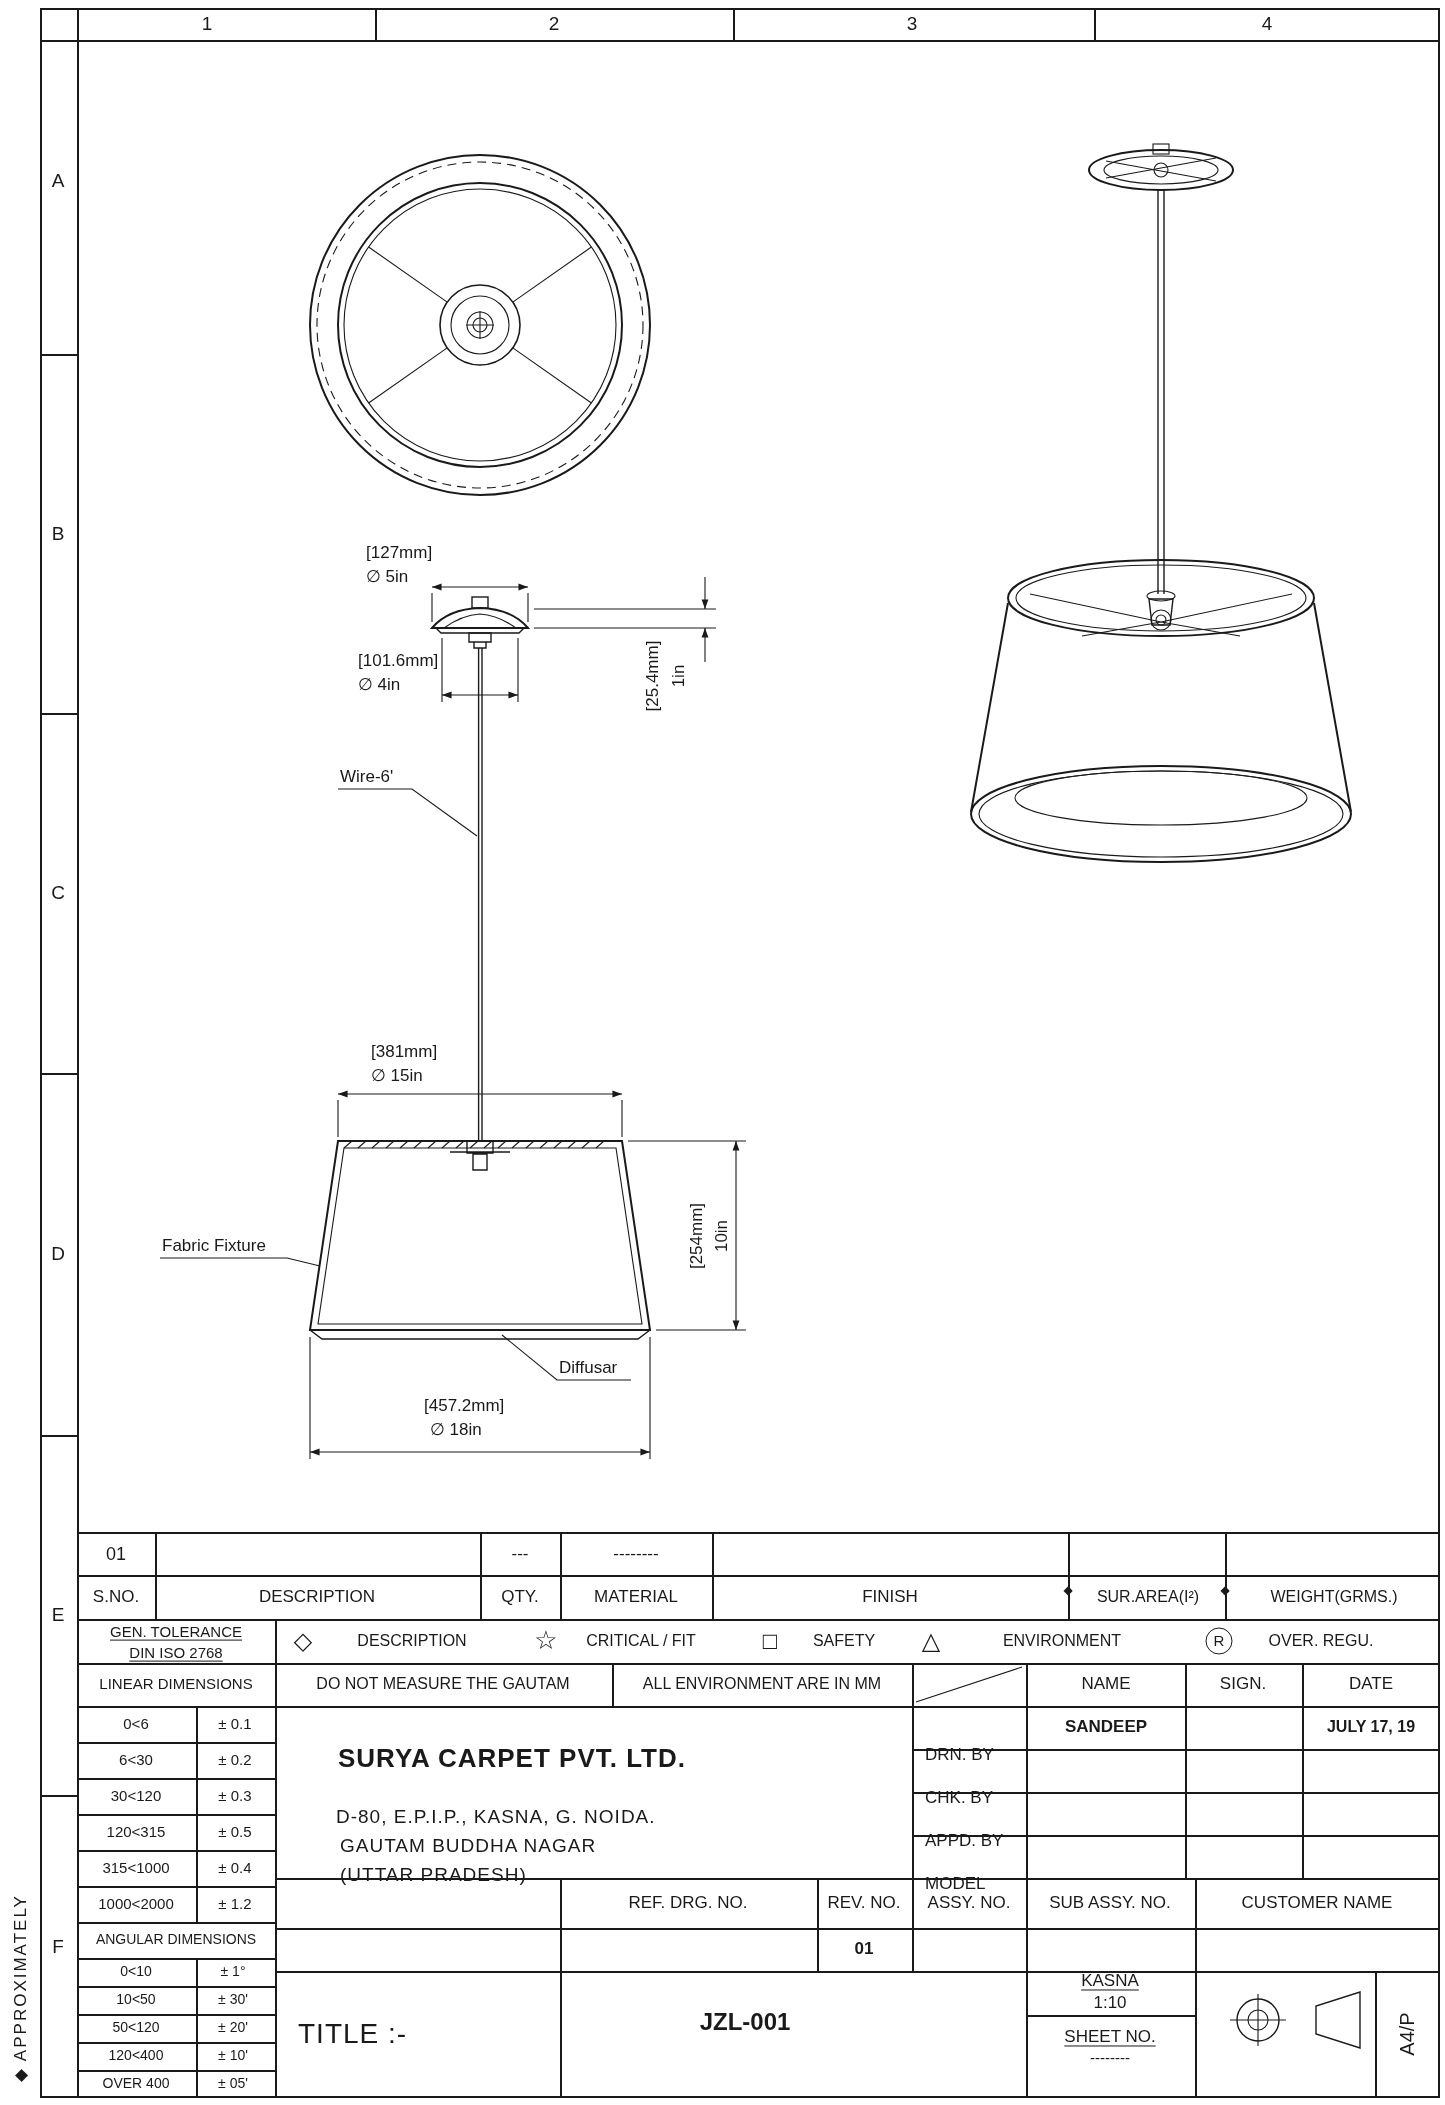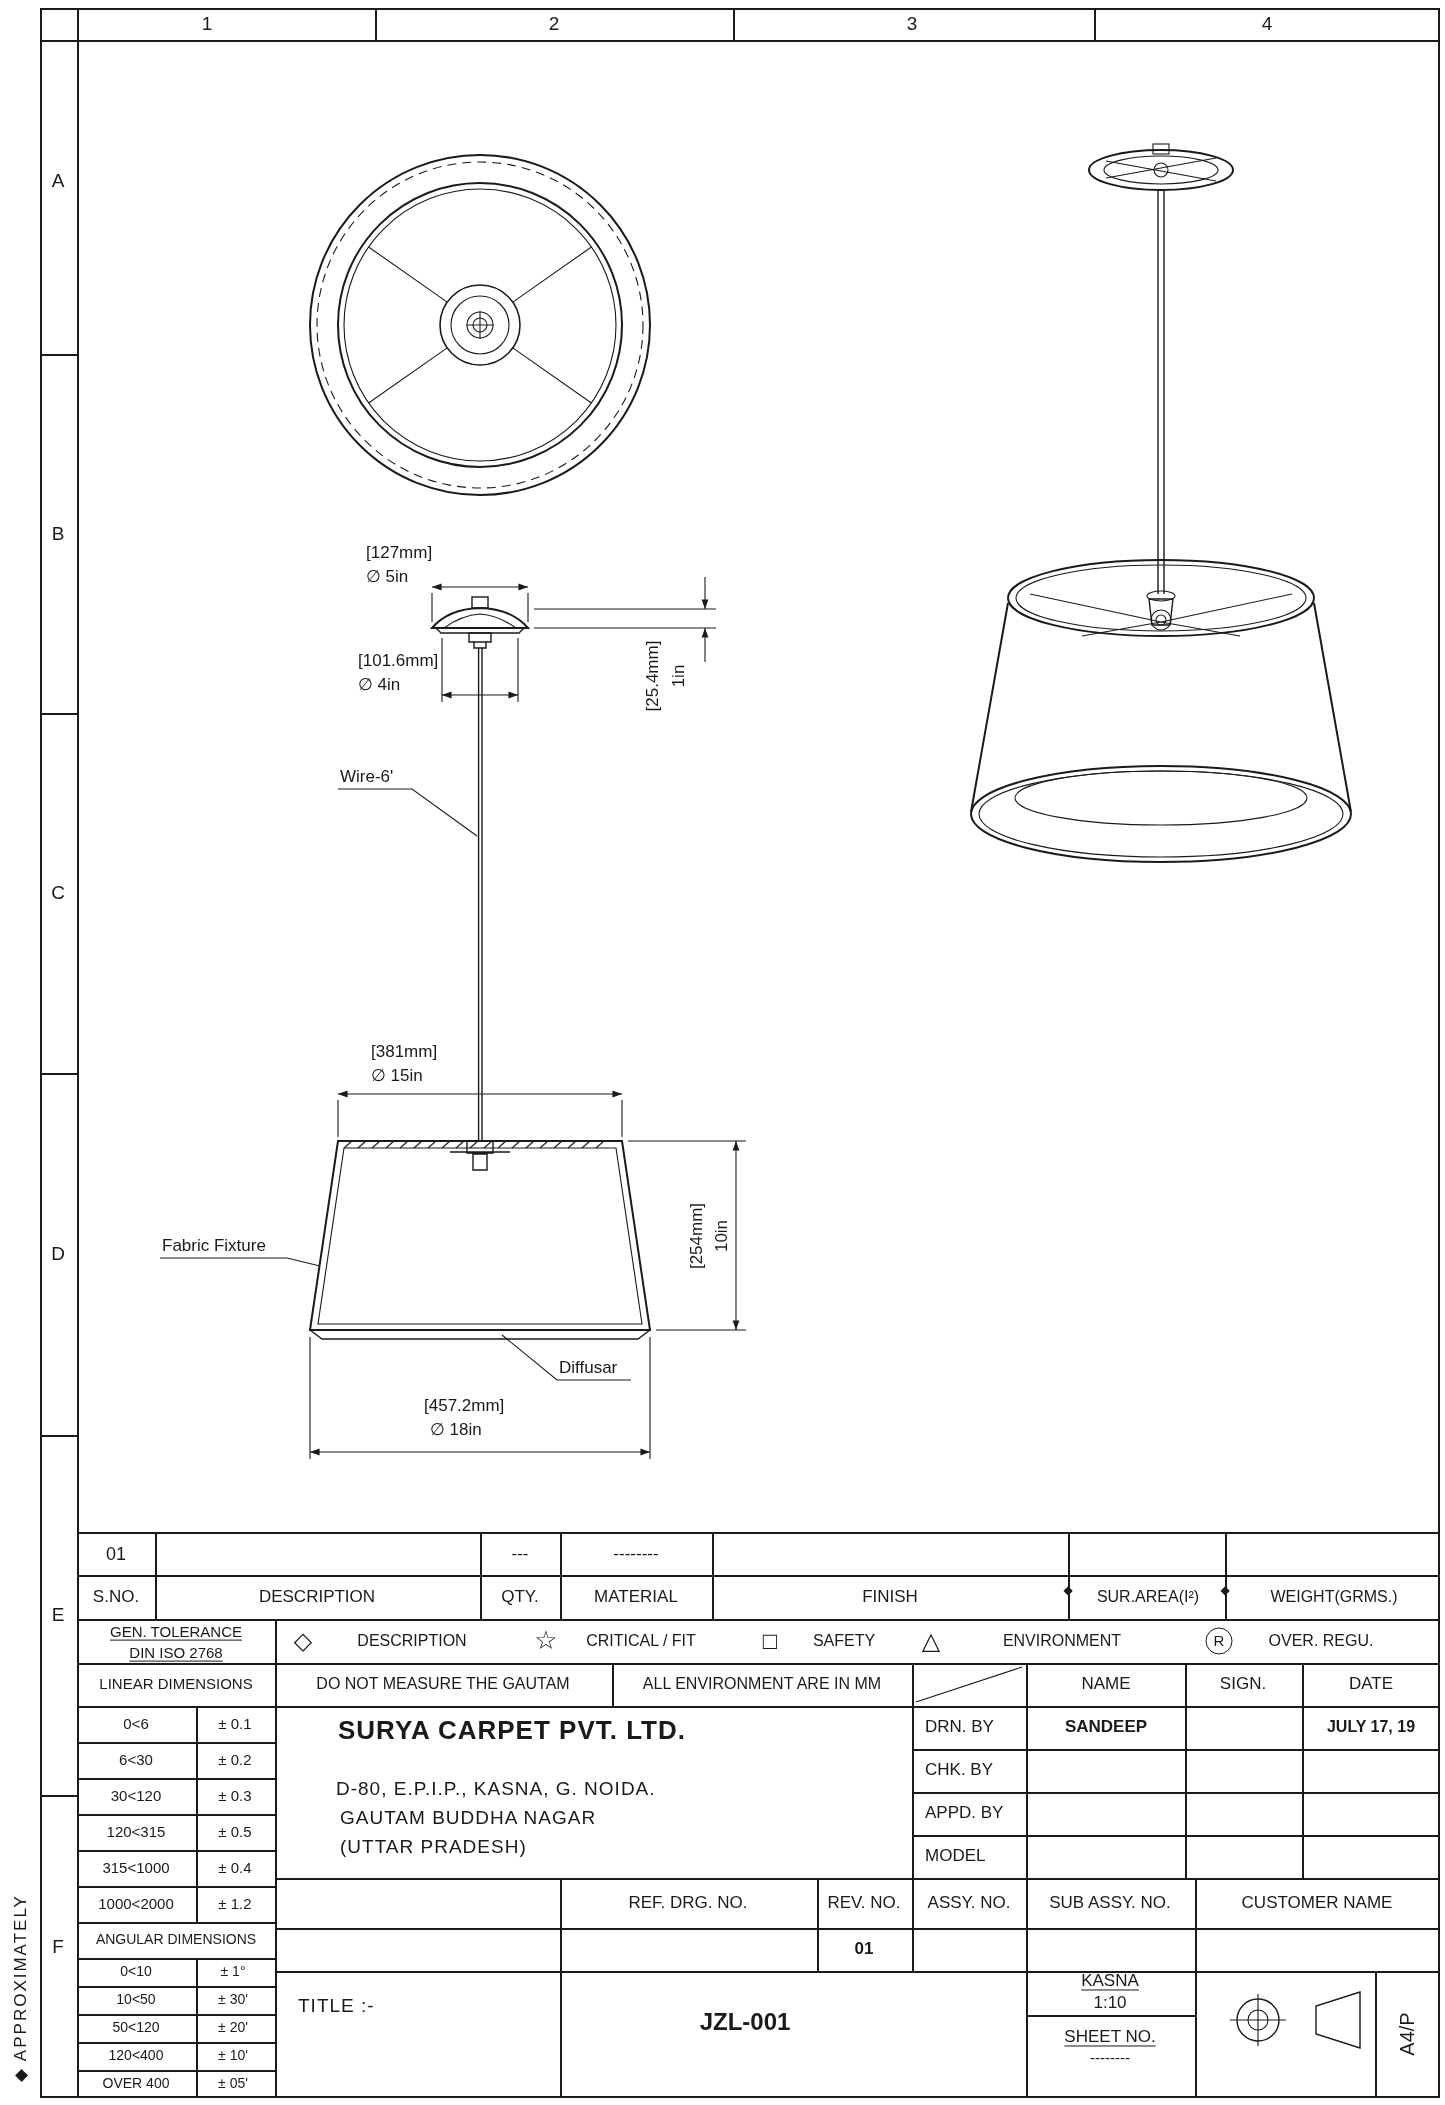--- a/index.html
+++ b/index.html
@@ -4,26 +4,26 @@
 <style>
   * { margin:0; padding:0; box-sizing:border-box; }
   html,body { background:#f2f2f2; }
   body { width:1445px; height:2105px; position:relative; font-family:"Liberation Sans", sans-serif; color:#1a1a1a; }
   .sheet { position:absolute; left:0; top:0; width:1445px; height:2105px; background:#ffffff; overflow:hidden; }
   .hl, .vl { position:absolute; background:#1a1a1a; }
   .hl { height:1.5px; }
   .vl { width:1.5px; }
   .frame-outer { position:absolute; left:40px; top:8px; width:1400px; height:2090px; border:2.2px solid #1a1a1a; }
   .lbl  { position:absolute; transform:translate(-50%,-50%); white-space:nowrap; line-height:1.12; text-align:center; }
-  .lblL { position:absolute; transform:translateY(-50%); white-space:nowrap; line-height:1.12; }
+  .lblL { position:absolute; transform:translateY(-50%); white-space:nowrap; line-height:1.12;margin-top:28px; }
   .rot  { transform:translate(-50%,-50%) rotate(-90deg); }
   .b { font-weight:bold; }
   .ls { letter-spacing:1px; }
   .f12{font-size:12px}.f14{font-size:14px}.f15{font-size:15px}.f16{font-size:16px}.f17{font-size:17px}
-  .f18{font-size:18px}.f19{font-size:19px}.f20{font-size:20px}.f24{font-size:24px}.f26{font-size:26px}.f28{font-size:19px}
+  .f18{font-size:18px}.f19{font-size:19px}.f20{font-size:20px}.f24{font-size:24px}.f26{font-size:26px}.f28{font-size:28px}
   .u { text-decoration:underline; text-underline-offset:3px; }
   .circ { width:27px; height:27px; border:1.8px solid #1a1a1a; border-radius:50%;
           display:flex; align-items:center; justify-content:center; font-size:15px; }
   .margin-note { position:absolute; left:10px; top:2082px; transform:rotate(-90deg); transform-origin:0 0;
                  font-size:17px; letter-spacing:2px; white-space:nowrap; }
   svg.draw { position:absolute; left:0; top:0; width:1445px; height:2105px; }
   svg.draw * { vector-effect:none; }
   svg .s1  { fill:none; stroke:#1a1a1a; stroke-width:1.1; }
   svg .s12 { fill:none; stroke:#1a1a1a; stroke-width:1.4; }
   svg .s15 { fill:none; stroke:#1a1a1a; stroke-width:1.6; }

